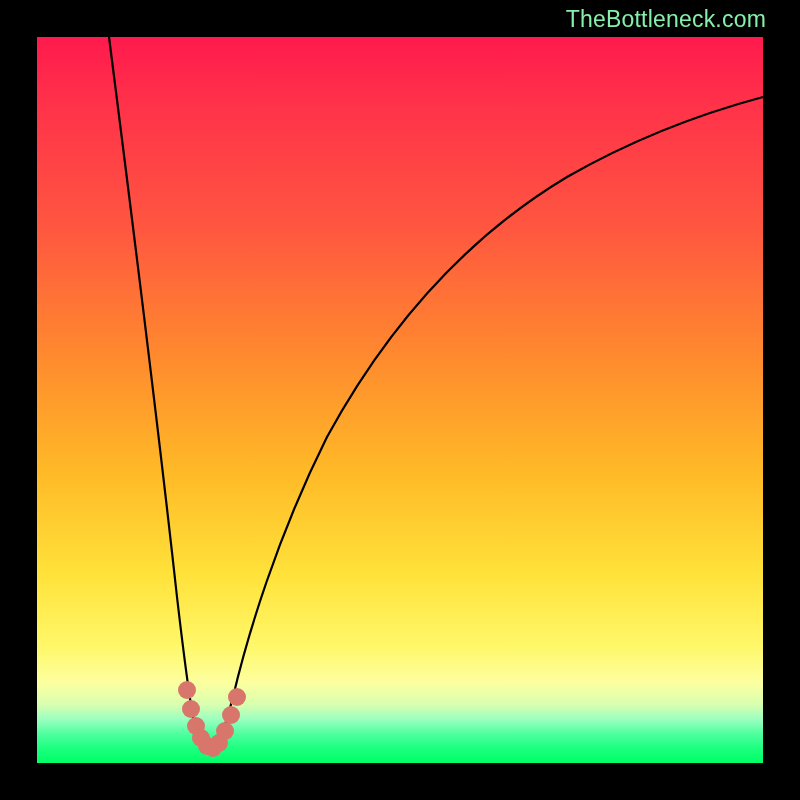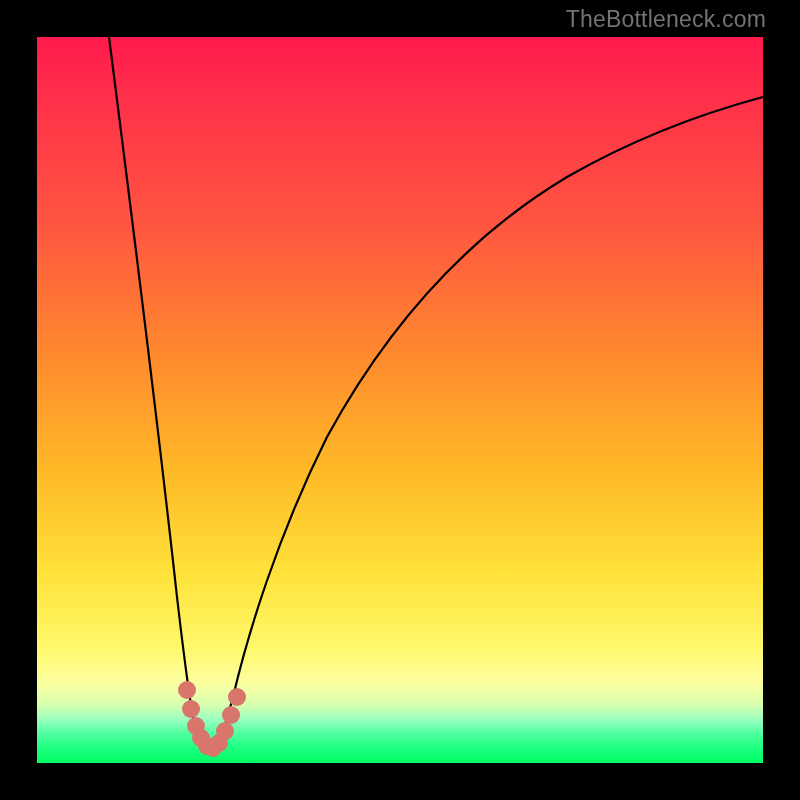--- a/index.html
+++ b/index.html
@@ -43,21 +43,21 @@
   svg.curve {
     position: absolute;
     left: 0; top: 0;
     width: 726px; height: 726px;
     overflow: visible;
   }
   .watermark {
     position: absolute;
     top: 6px;
     right: 34px;
-    color: #737373;
+    color: #86efac;
     font-size: 23px;
     font-weight: 400;
     letter-spacing: 0.2px;
     user-select: none;
   }
 </style>
 </head>
 <body>
 
 <div class="frame">

